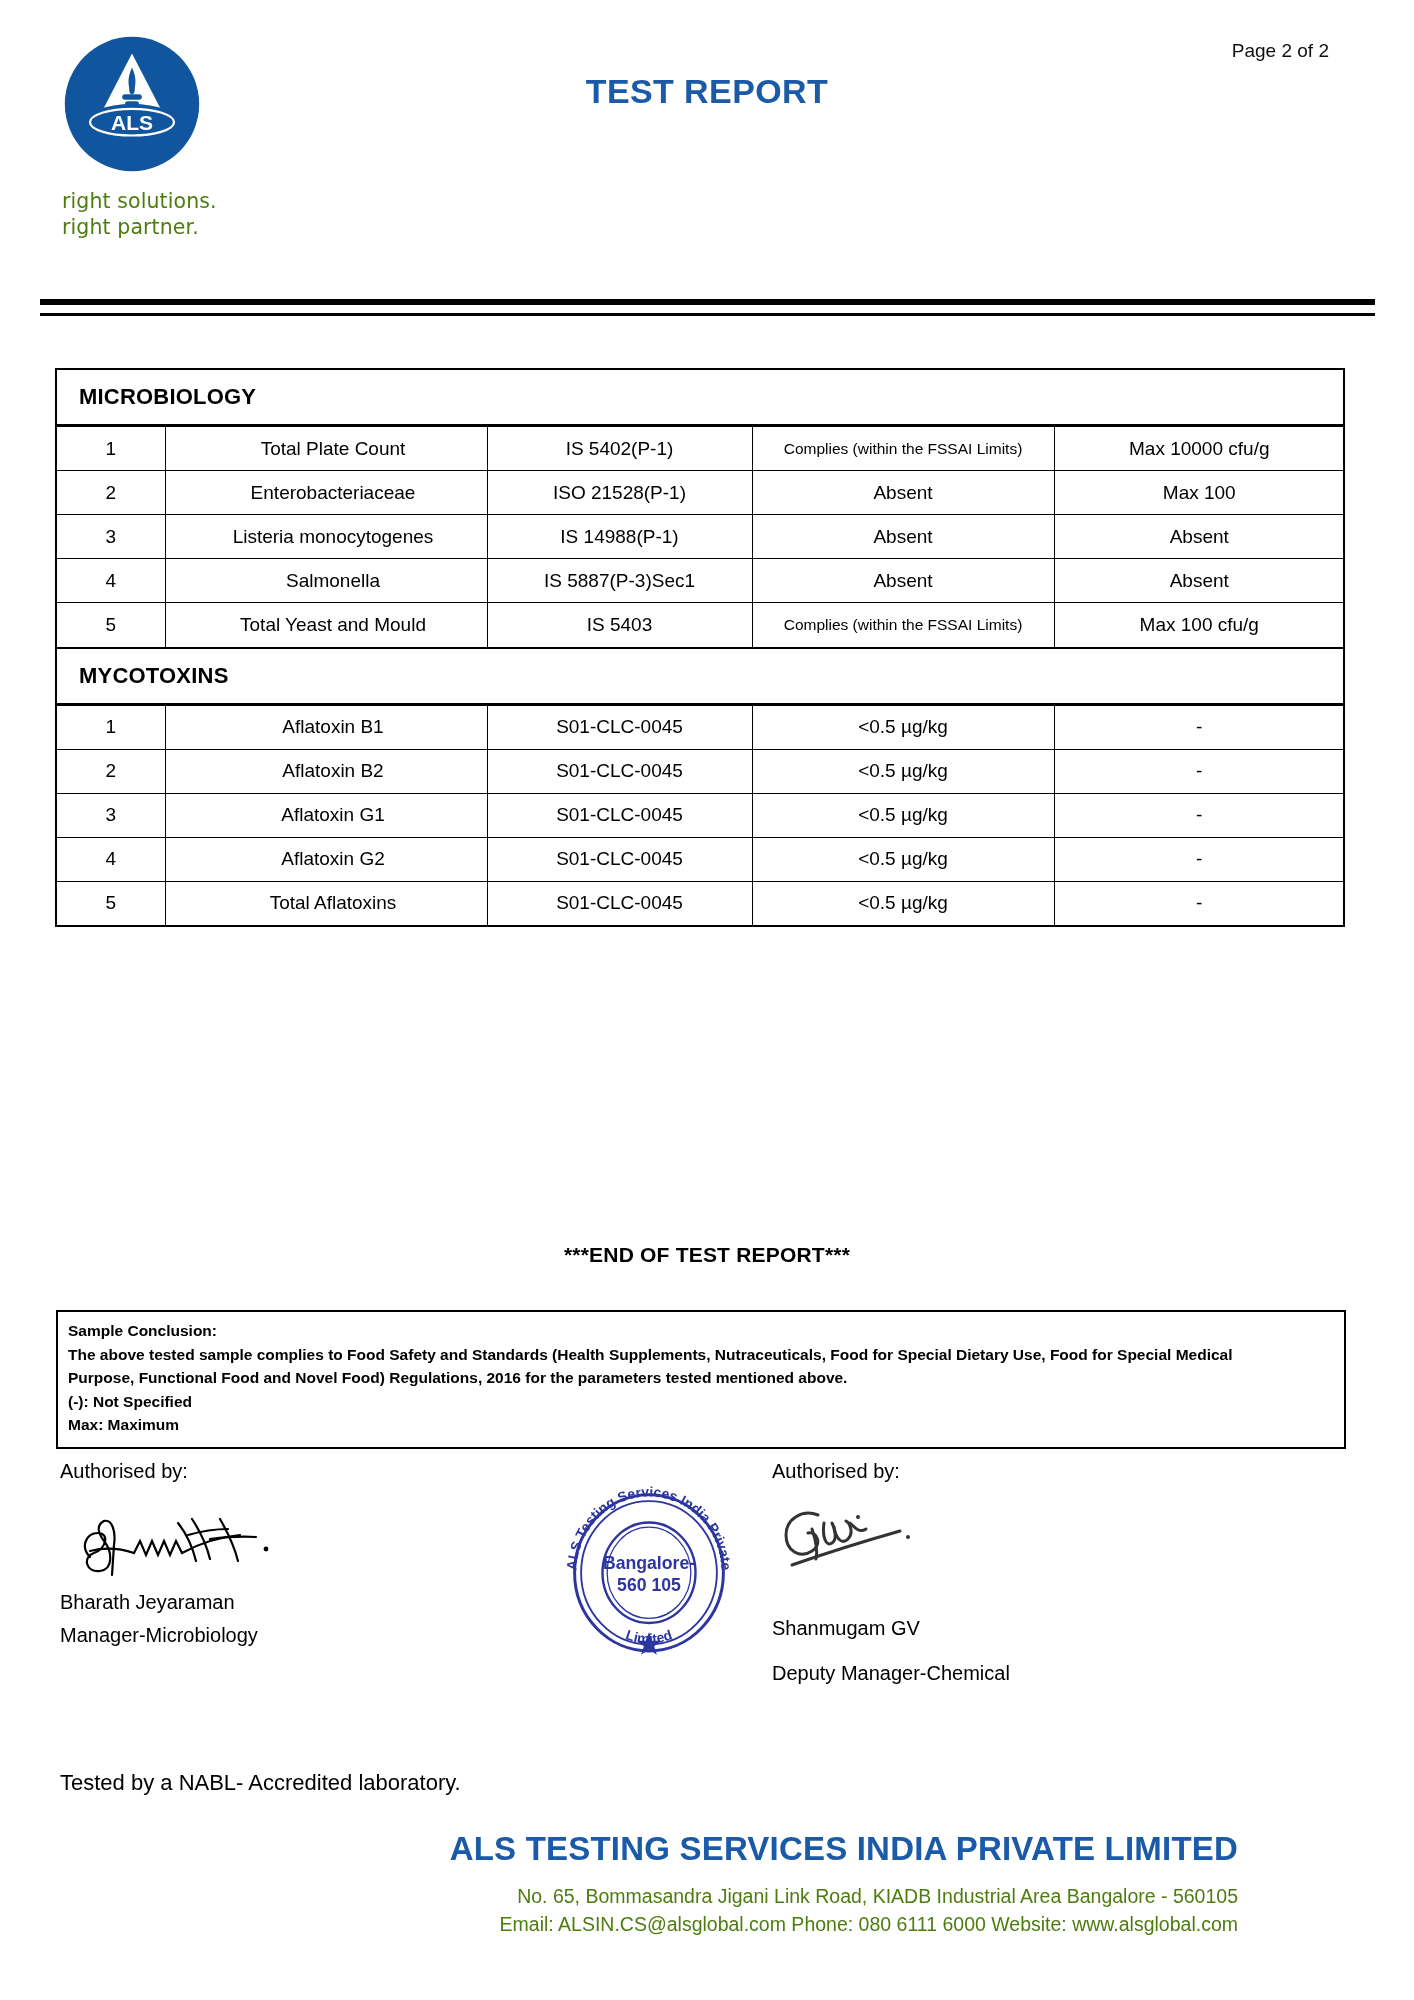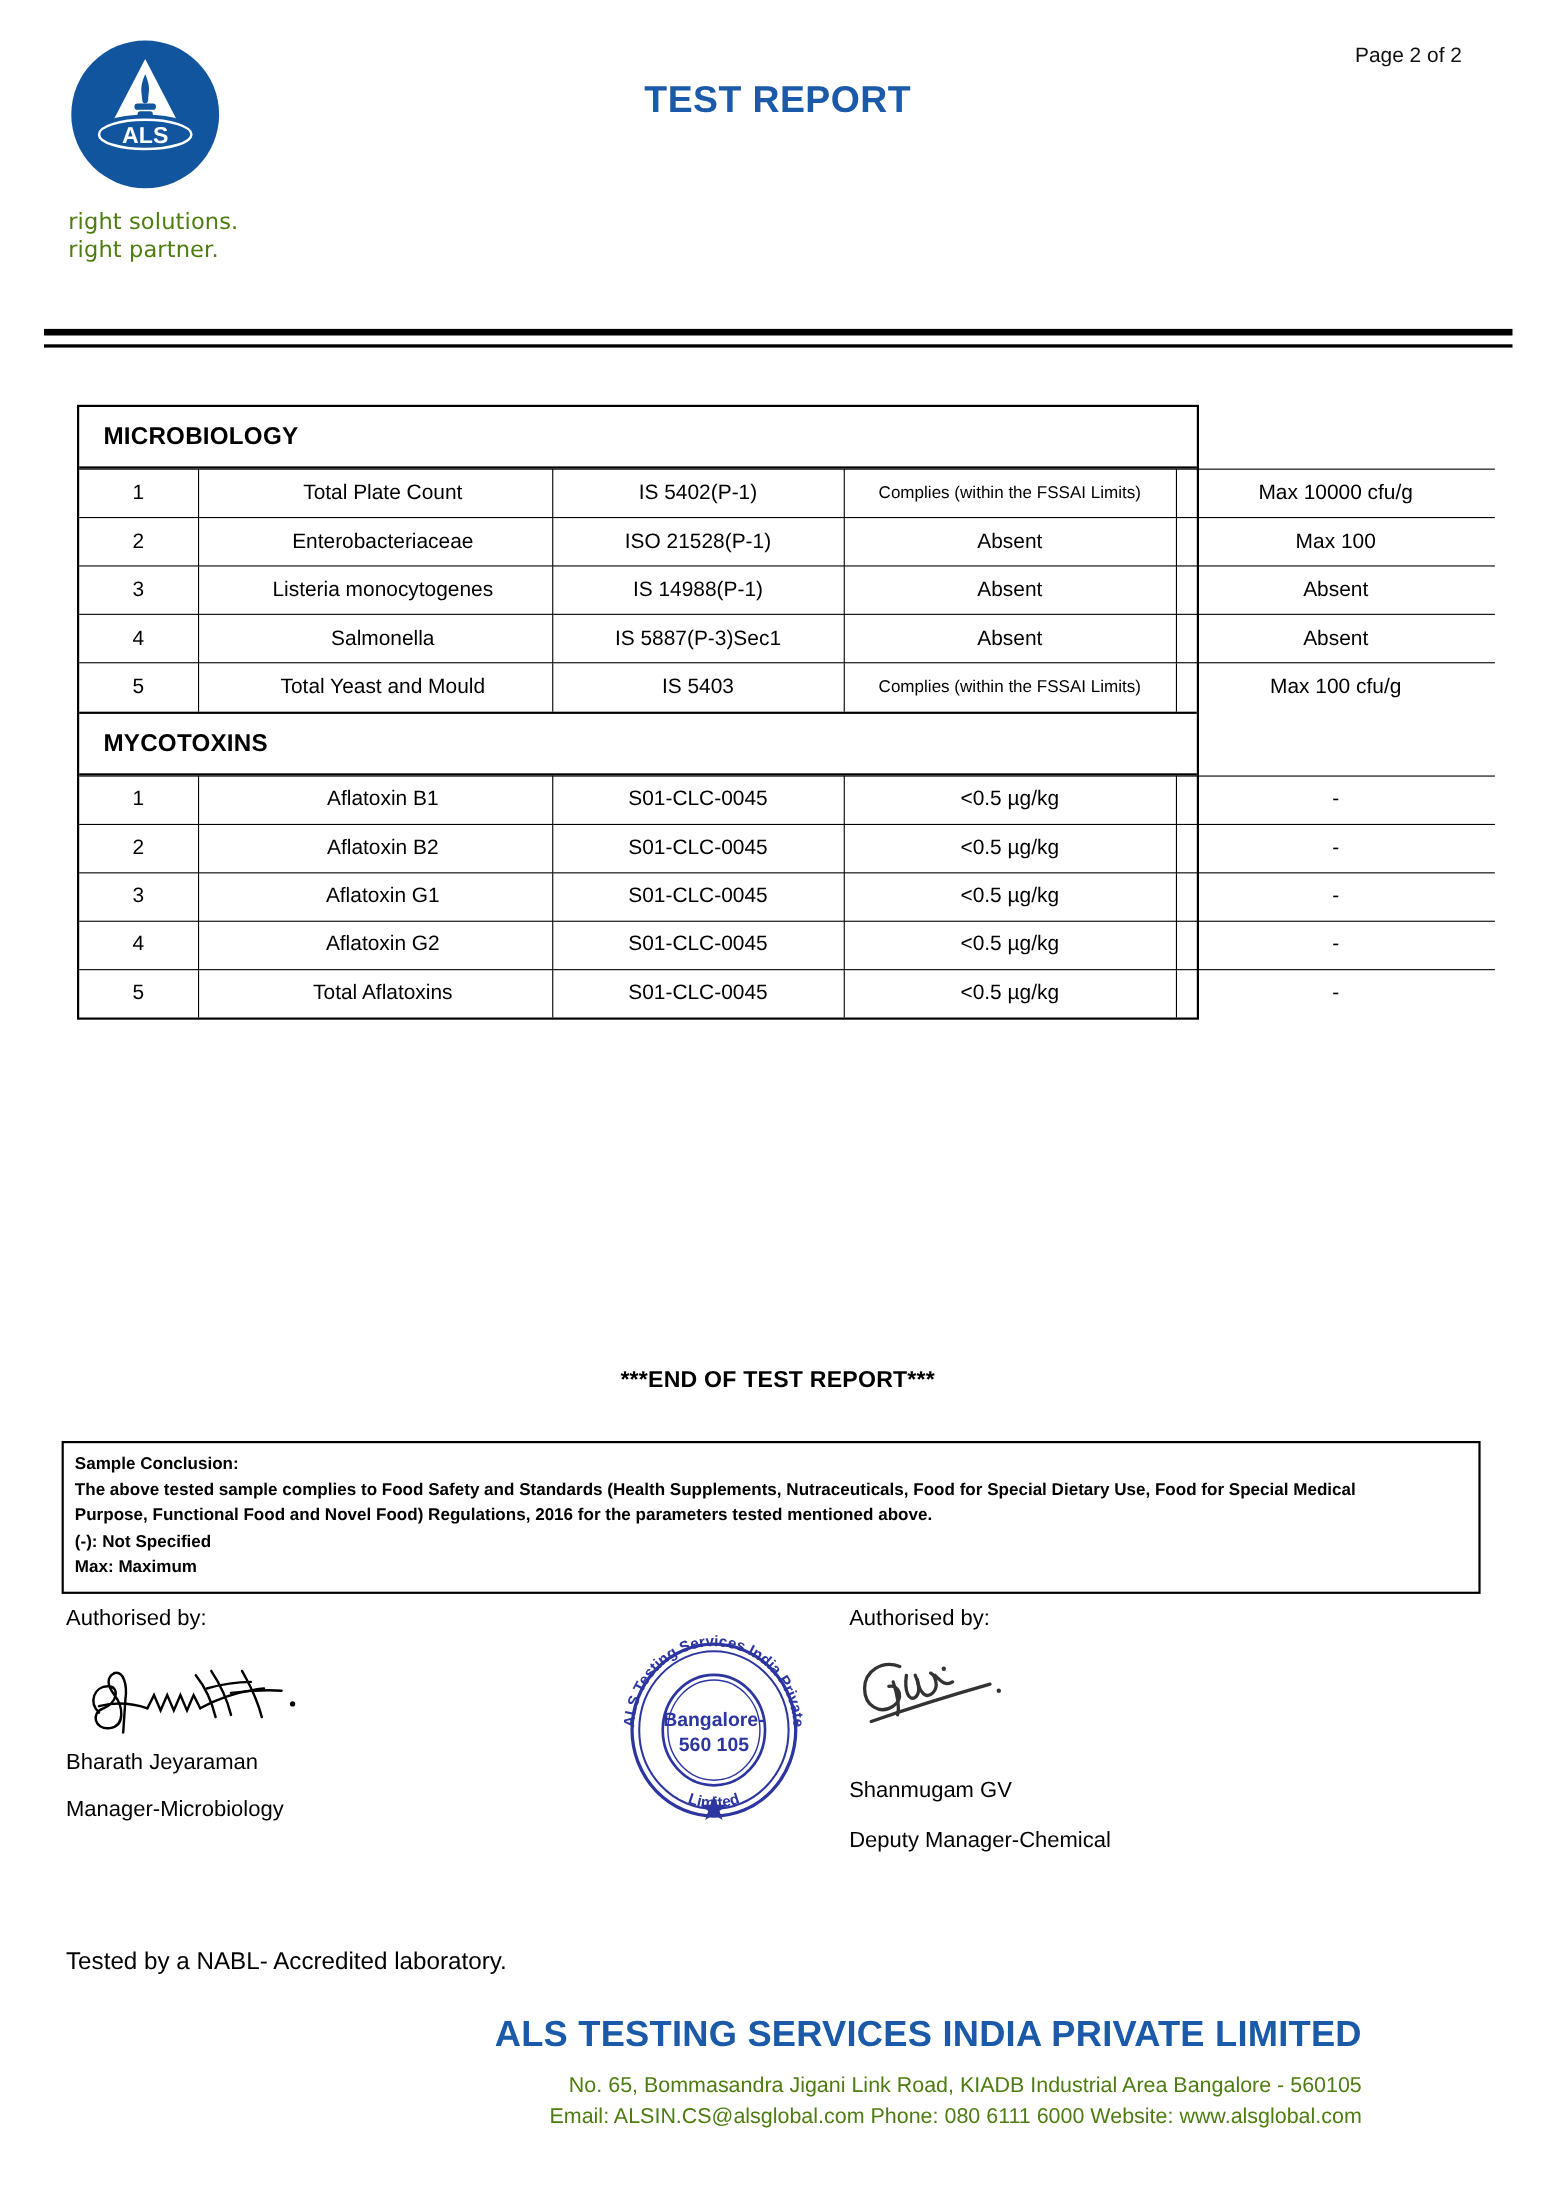--- a/index.html
+++ b/index.html
@@ -81,23 +81,23 @@
     left: 40px;
     top: 313px;
     width: 1335px;
     height: 3px;
     background: #000000;
   }
 
   
   .results-block {
     position: absolute;
-    left: 70px;
+    left: 55px;
     top: 368px;
-    width: 1020px;
+    width: 1290px;
     border: 2.2px solid #000000;
     box-sizing: border-box;
   }
   .section-title-row {
     border-bottom: 2.2px solid #000000;
     padding: 14px 0 14px 22px;
     font-size: 22px;
     font-weight: bold;
     letter-spacing: 0.2px;
   }
@@ -180,21 +180,21 @@
     font-size: 20px;
     margin-bottom: 6px;
   }
   .sig-img { display: block; }
   .sig-name {
     font-size: 20px;
     margin-top: 2px;
   }
   .sig-role {
     font-size: 20px;
-    margin-top: 20px;
+    margin-top: 10px;
   }
   .sig-right .sig-name { margin-top: 36px; }
   .sig-right .sig-role { margin-top: 22px; }
 
   .stamp {
     position: absolute;
     left: 556px;
     top: 1472px;
     width: 186px;
     height: 196px;

